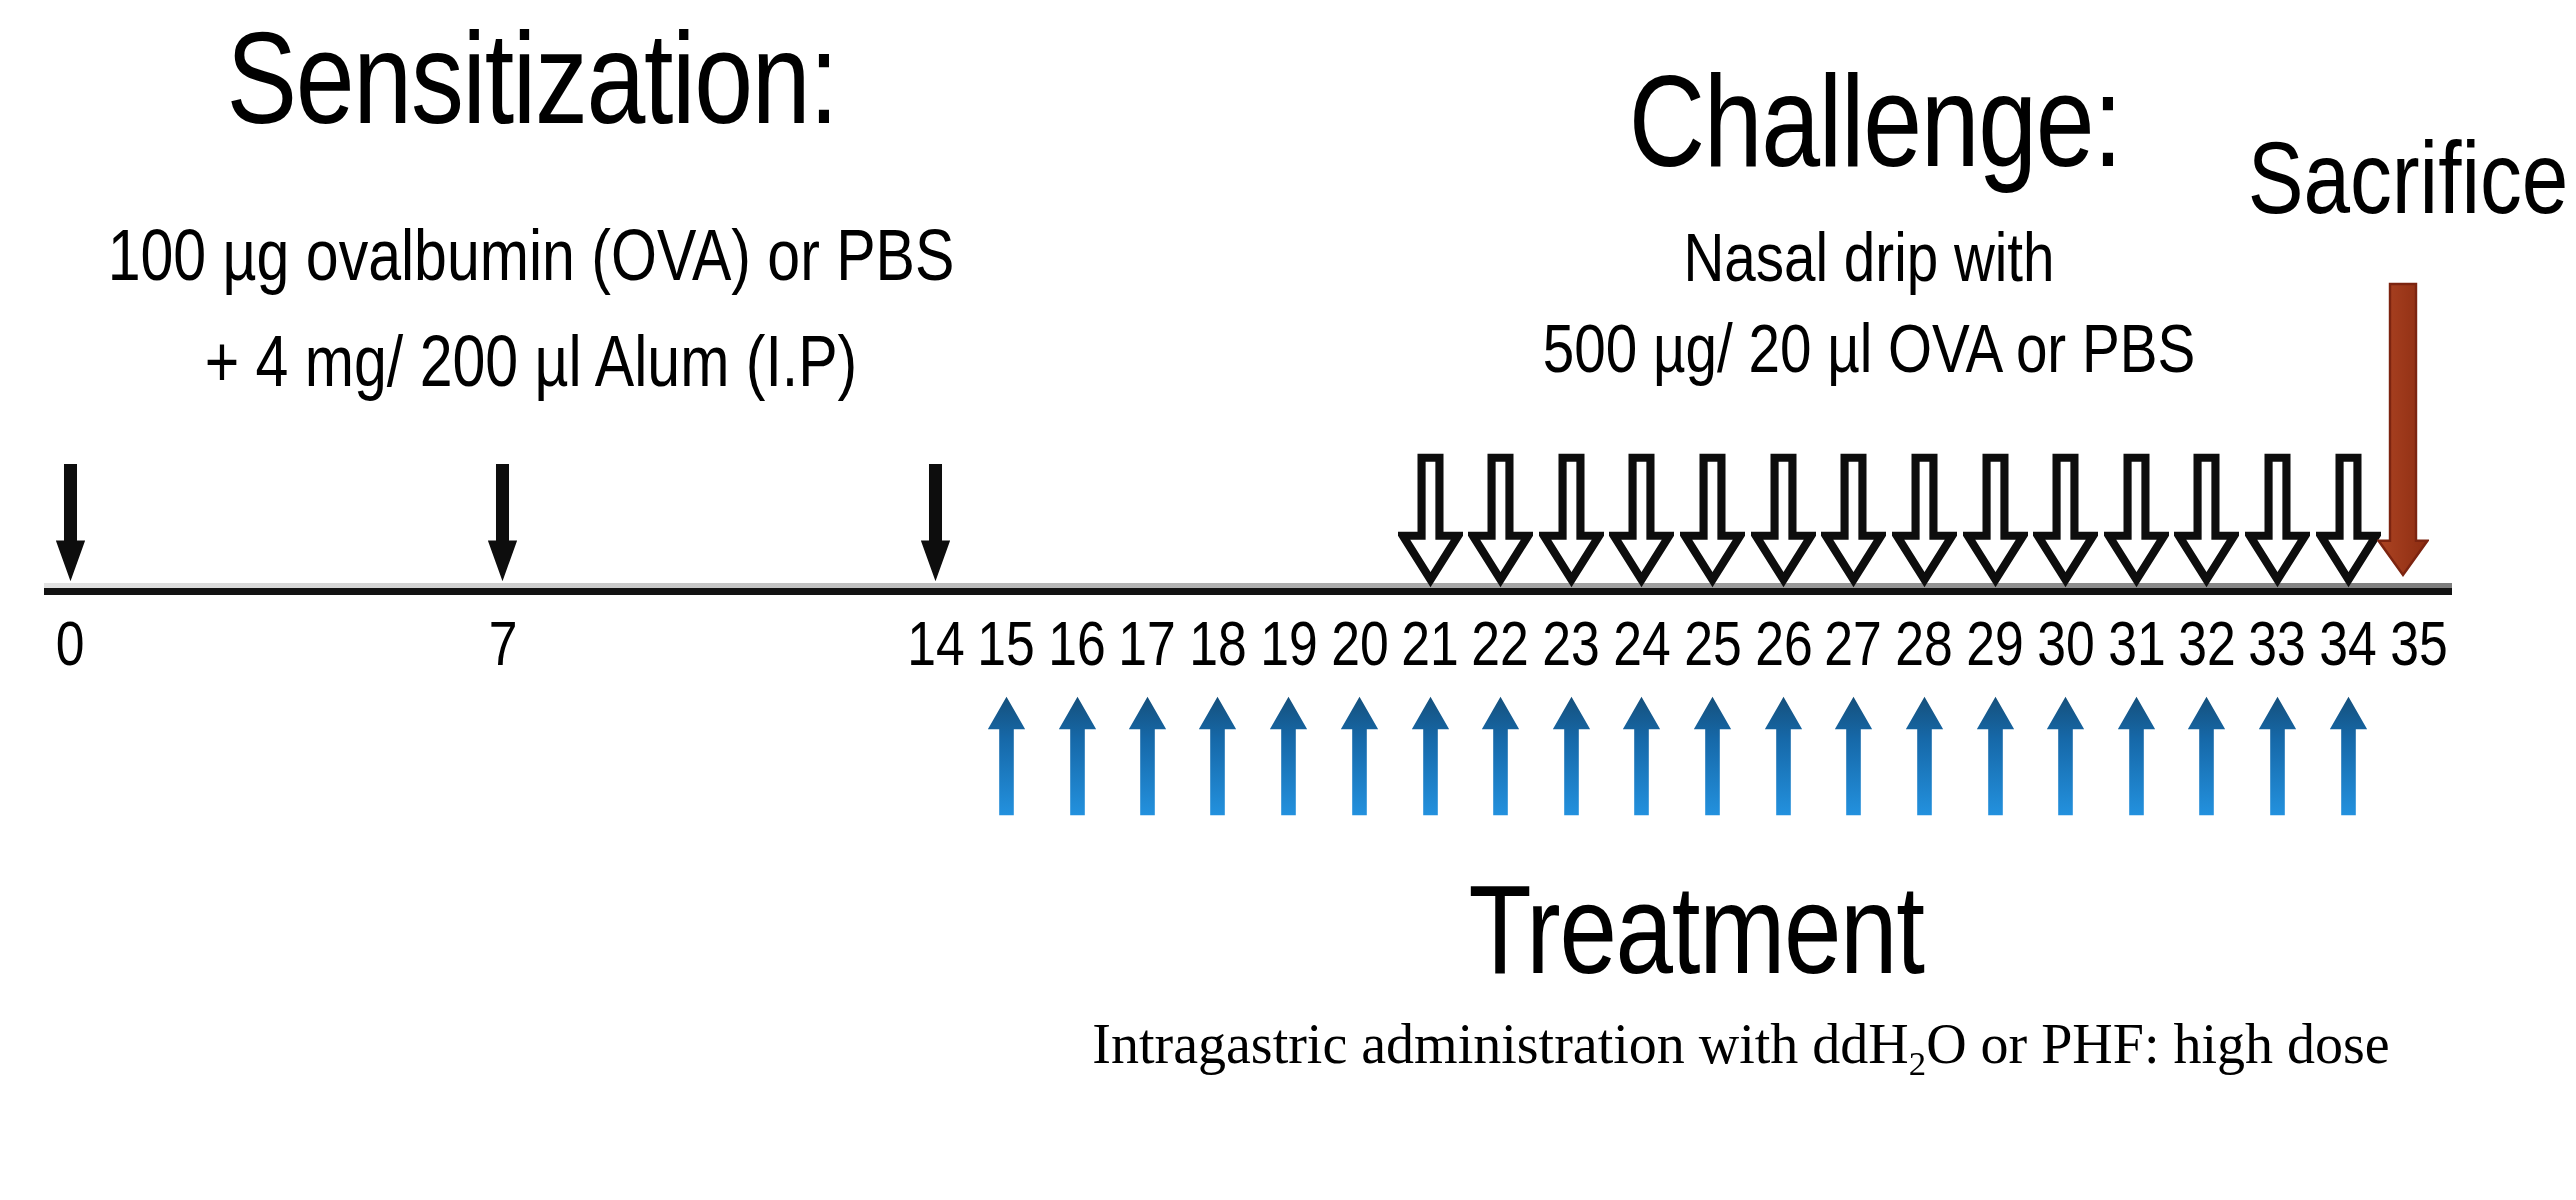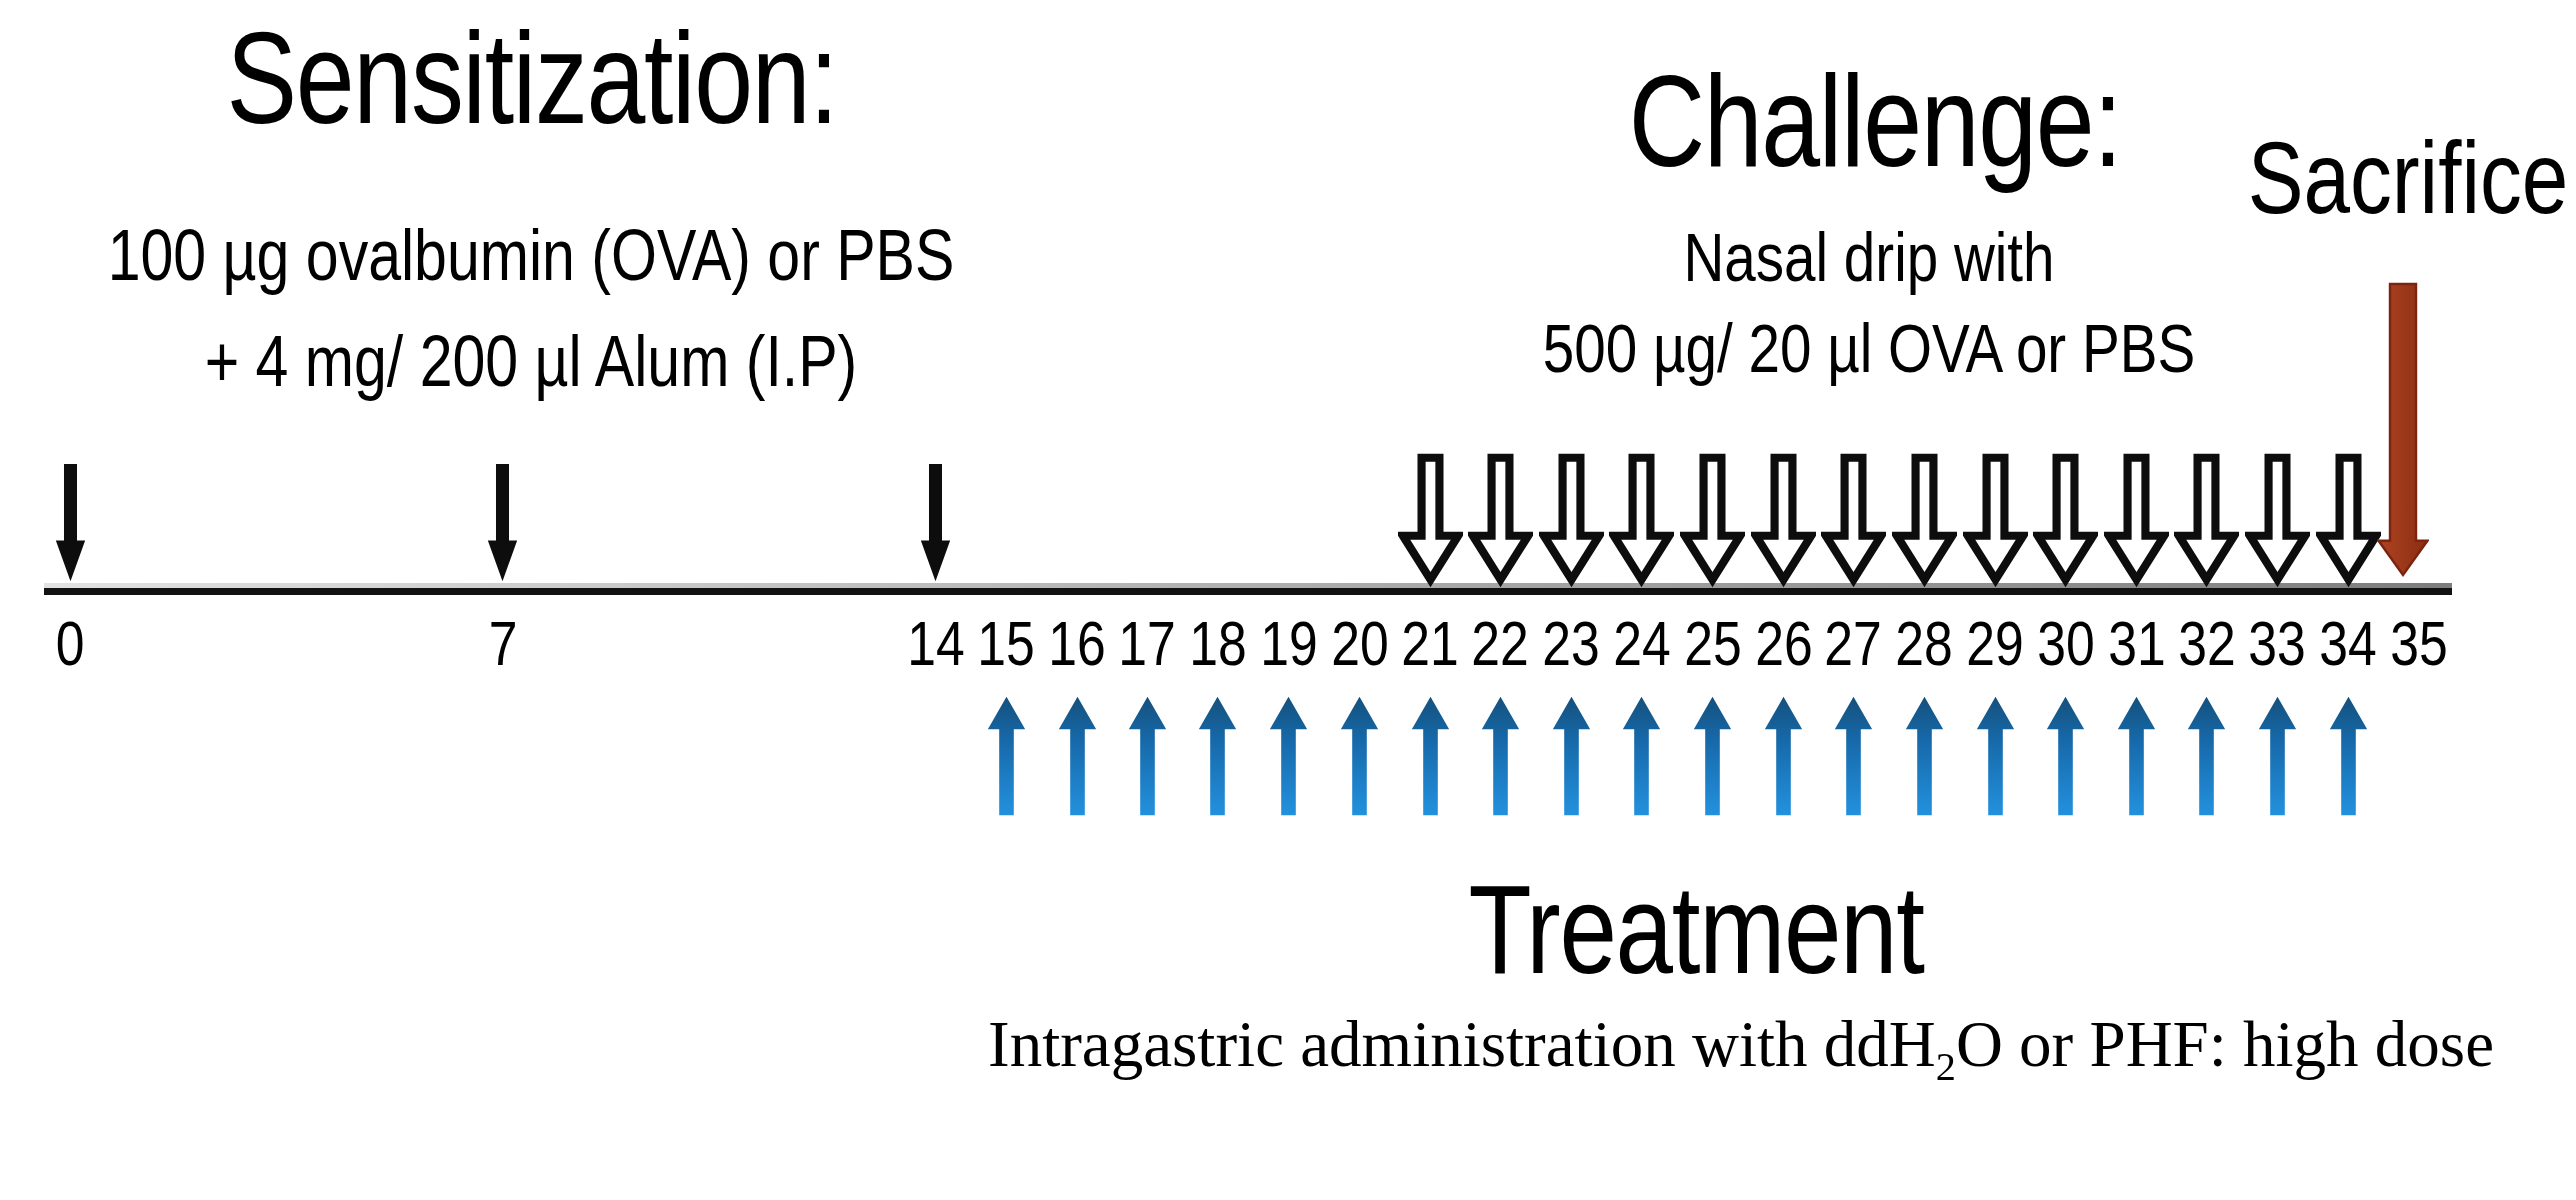--- a/index.html
+++ b/index.html
@@ -15,21 +15,21 @@
   .abs { position: absolute; }
   .ctr { transform: translateX(-50%) scaleX(0.82); transform-origin: center; white-space: nowrap; }
   .title { font-size: 129px; line-height: 1; letter-spacing: -1.6px; }
   .subtitle { text-align: center; }
   .sens-desc { font-size: 72px; line-height: 106px; }
   .chal-desc { font-size: 69px; line-height: 91px; }
   .sacrifice { font-size: 102px; line-height: 1; }
   .treat-title { font-size: 126px; line-height: 1; letter-spacing: -1.6px; }
   .treat-desc {
     font-family: "Liberation Serif", serif;
-    font-size: 65px;
+    font-size: 56px;
     line-height: 77px;
     text-align: right;
     transform: translateX(-50%);
     white-space: nowrap;
   }
   .treat-desc sub { font-size: 0.62em; line-height: 0; }
   .num { font-size: 63px; line-height: 1; }
   #axis-line { position: absolute; left: 44px; top: 583px; width: 2408px; height: 12.2px;
     background:
       linear-gradient(to bottom, rgba(0,0,0,0) 0 4.9px, #121212 4.9px 12.2px),

